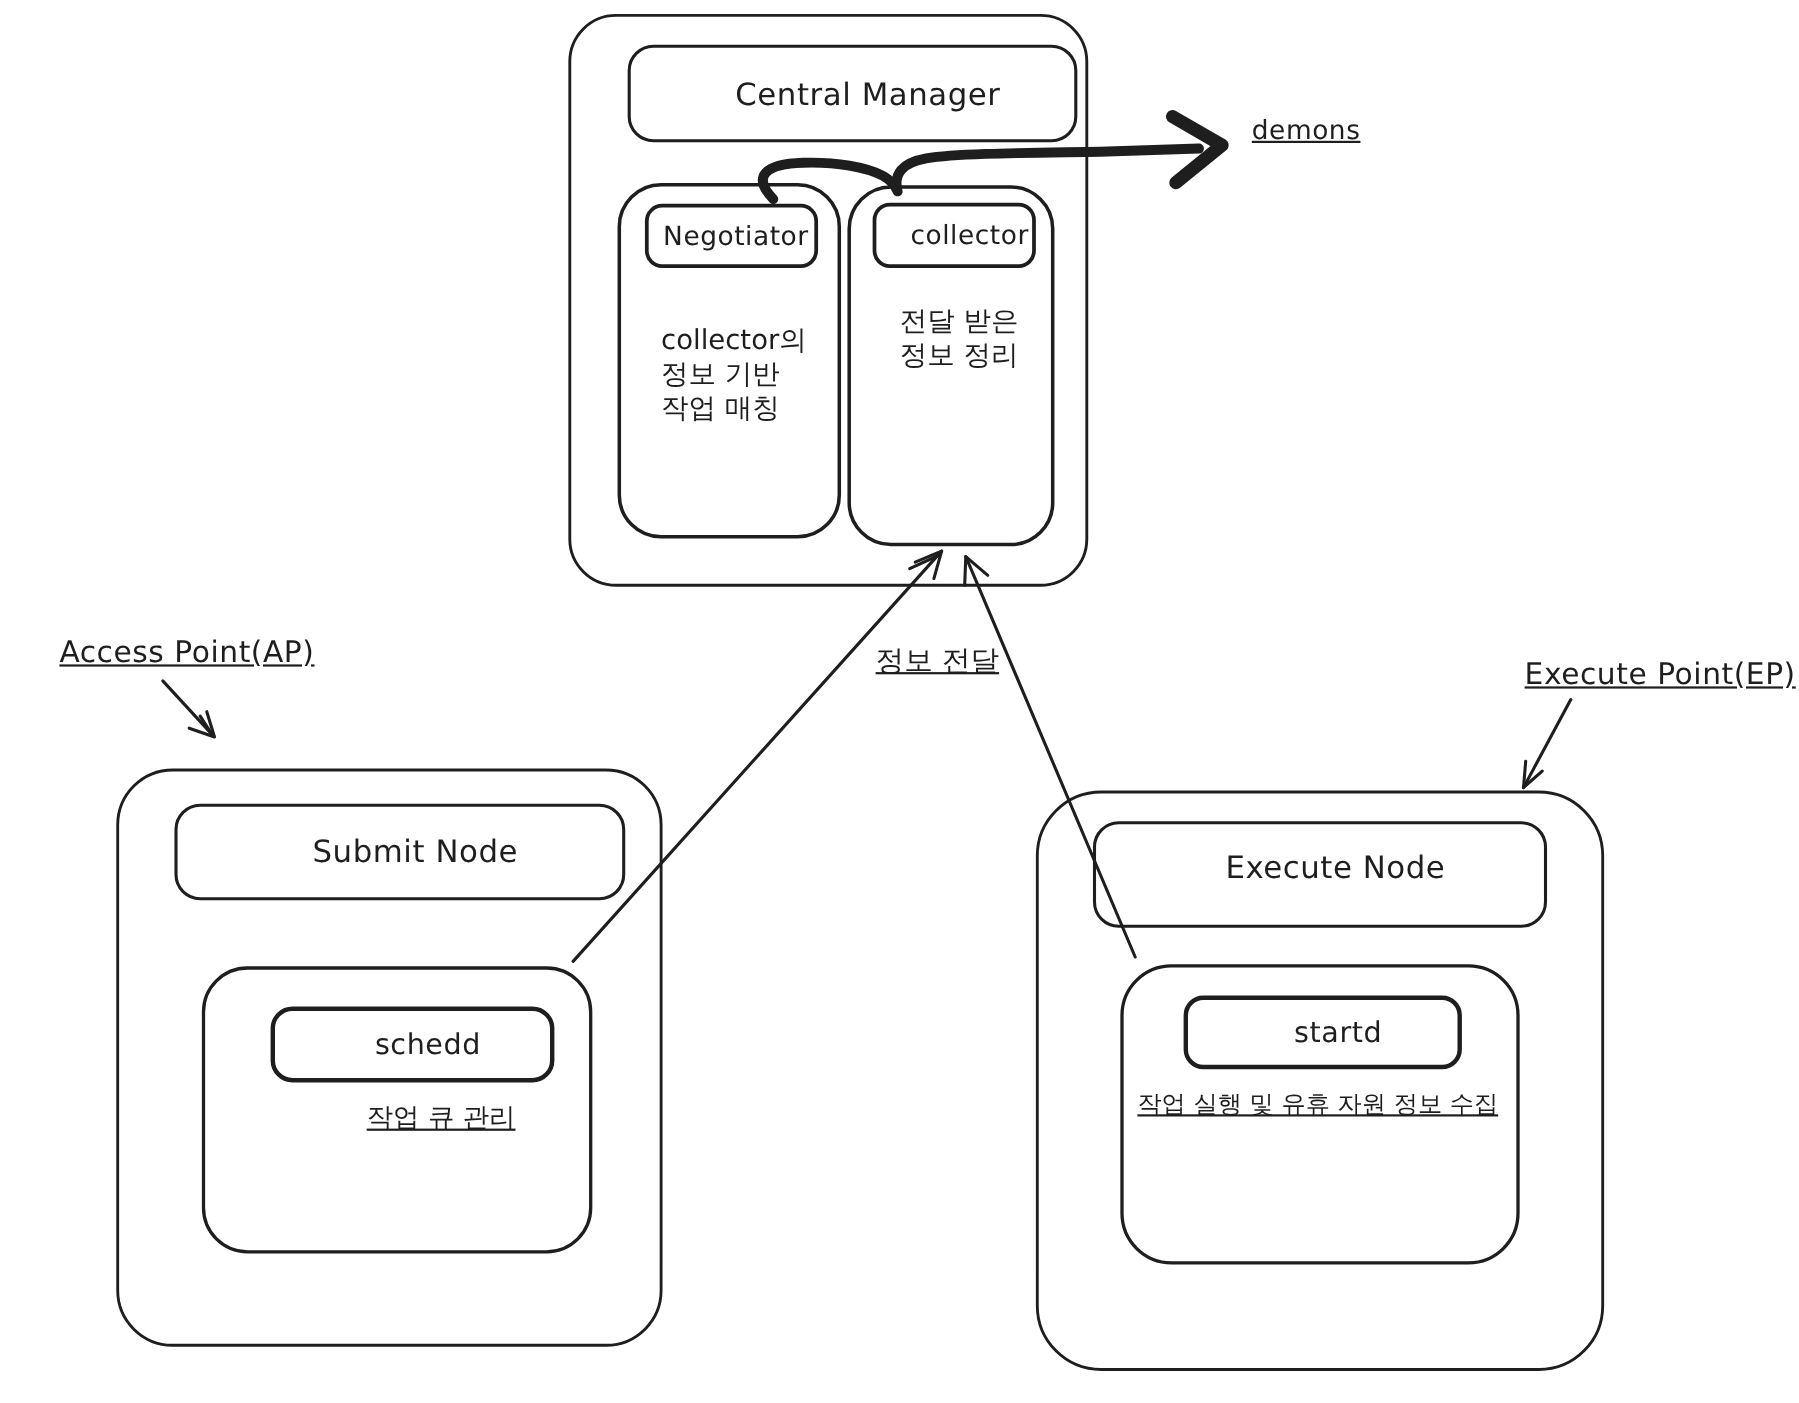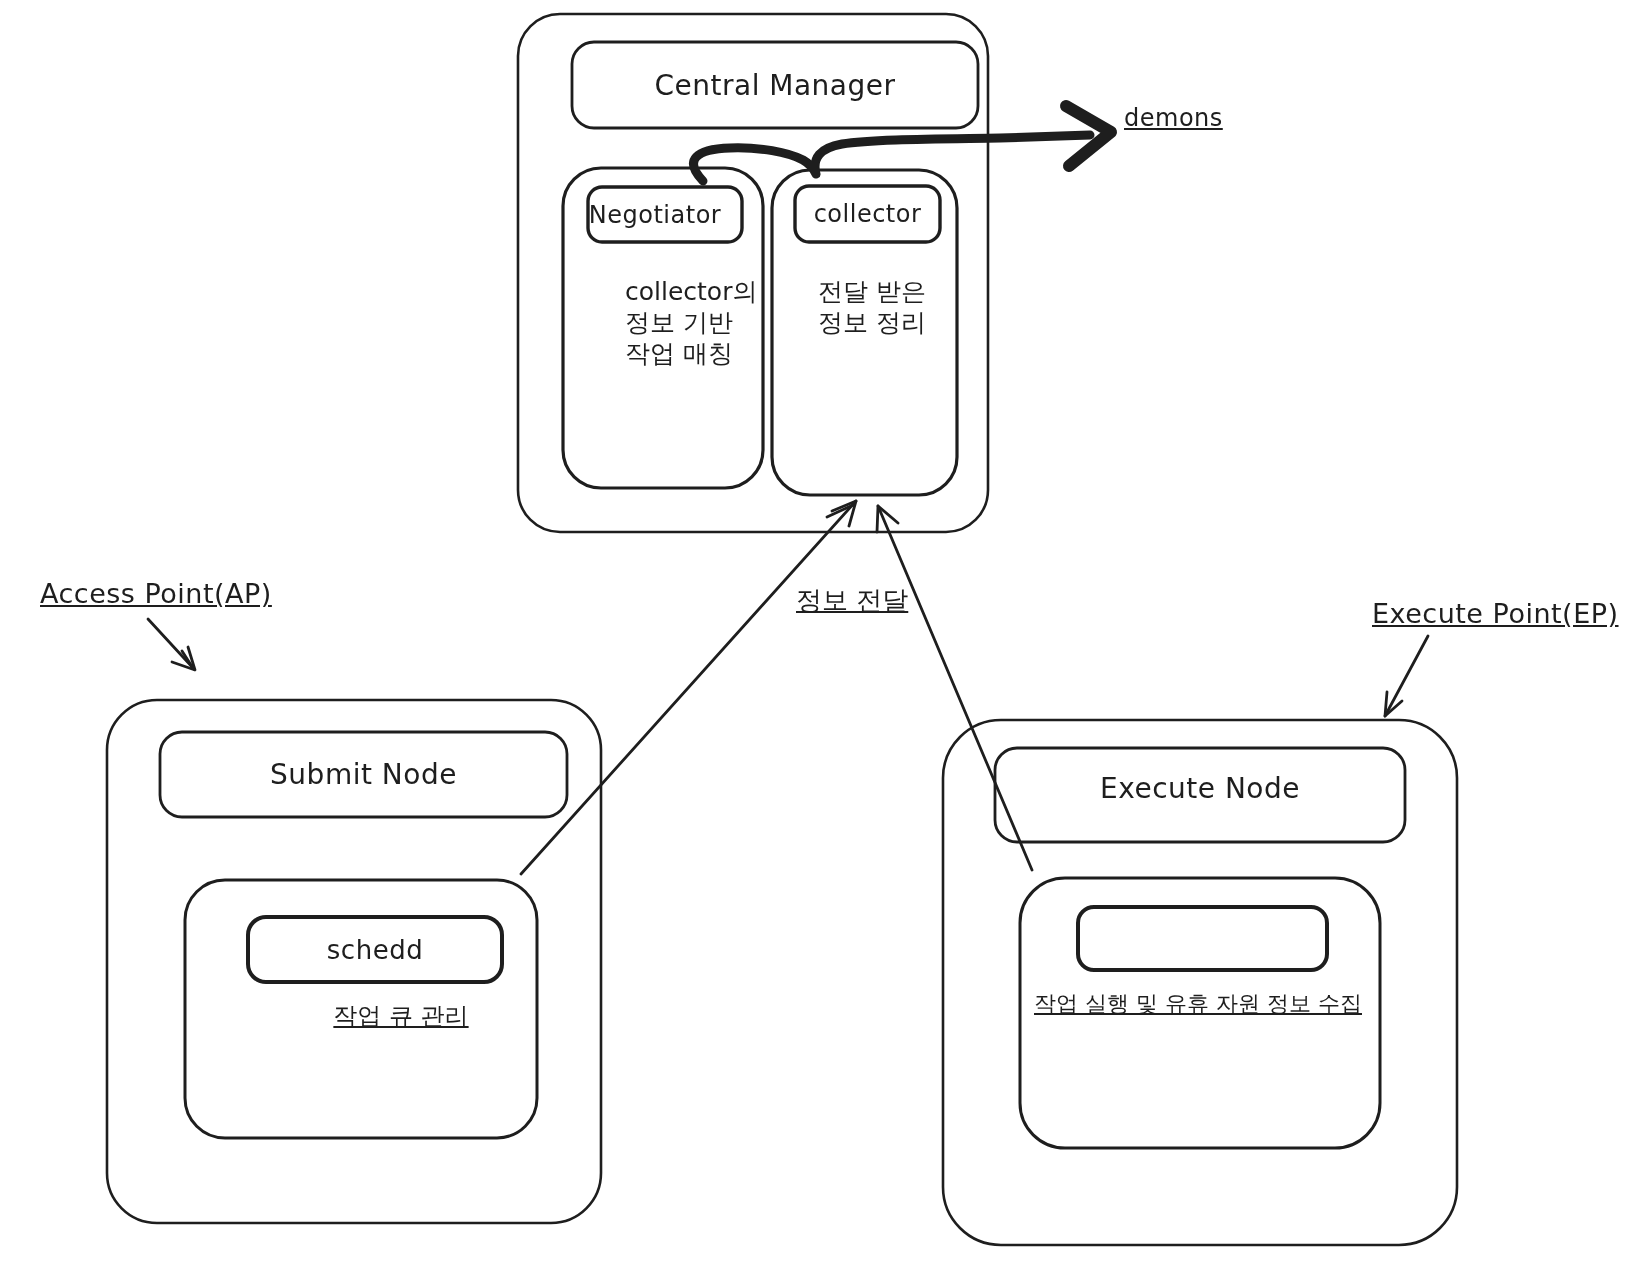--- a/index.html
+++ b/index.html
@@ -7,29 +7,29 @@
     position:relative;
     width:1635px;height:1275px;
     background:#ffffff;
     font-family:"DejaVu Sans","Liberation Sans",sans-serif;
     color:#1e1e1e;
     overflow:hidden;
   }
   svg.layer{position:absolute;left:0;top:0;}
   .txt{position:absolute;color:#1e1e1e;}
   .boxed{display:flex;align-items:center;justify-content:center;text-align:center;}
-  .hand{letter-spacing:0.5px;}
+  .hand{letter-spacing:0.5px;padding-left:14px;}
   .pre{white-space:pre-line;}
   .nowrap{white-space:nowrap;text-decoration:underline;}
 
   
   .cm-title     {left:572px;top:42px;width:406px;height:86px;font-size:28px;}
   .neg-label    {left:588px;top:187px;width:134px;height:55px;font-size:24px;}
   .col-label    {left:795px;top:186px;width:145px;height:56px;font-size:24px;}
-  .neg-desc     {left:601px;top:276px;font-size:25px;line-height:31px;margin-left:24px;}
+  .neg-desc     {left:601px;top:293px;font-size:25px;line-height:31px;}
   .col-desc     {left:818px;top:276px;font-size:25px;line-height:31px;}
   .demons-label {left:1124px;top:104px;font-size:24px;}
   .info-label   {left:796px;top:583px;font-size:26px;}
   .ap-label     {left:40px;top:578px;font-size:27px;}
   .ep-label     {left:1372px;top:598px;font-size:27px;}
   .sub-title    {left:160px;top:732px;width:407px;height:85px;font-size:28px;}
   .schedd-label {left:248px;top:917px;width:254px;height:65px;font-size:26px;}
   .schedd-desc  {left:251px;top:1000px;width:300px;font-size:24px;text-align:center;}
   .exe-title    {left:995px;top:748px;width:410px;height:80px;font-size:28px;}
   .startd-label {left:1078px;top:907px;width:249px;height:63px;font-size:26px;}
@@ -101,15 +101,16 @@
   <div class="txt hand nowrap demons-label">demons</div>
   <div class="txt nowrap info-label">정보 전달</div>
   <div class="txt hand nowrap ap-label">Access Point(AP)</div>
   <div class="txt hand nowrap ep-label">Execute Point(EP)</div>
 
   <div class="txt boxed hand schedd-label">schedd</div>
   <div class="txt boxed hand sub-title">Submit Node</div>
   <div class="txt nowrap schedd-desc">작업 큐 관리</div>
 
   <div class="txt boxed hand exe-title">Execute Node</div>
+  <div class="txt boxed hand startd-label">startd</div>
   <div class="txt nowrap startd-desc">작업 실행 및 유휴 자원 정보 수집</div>
 
 </div>
 
 </body></html>

